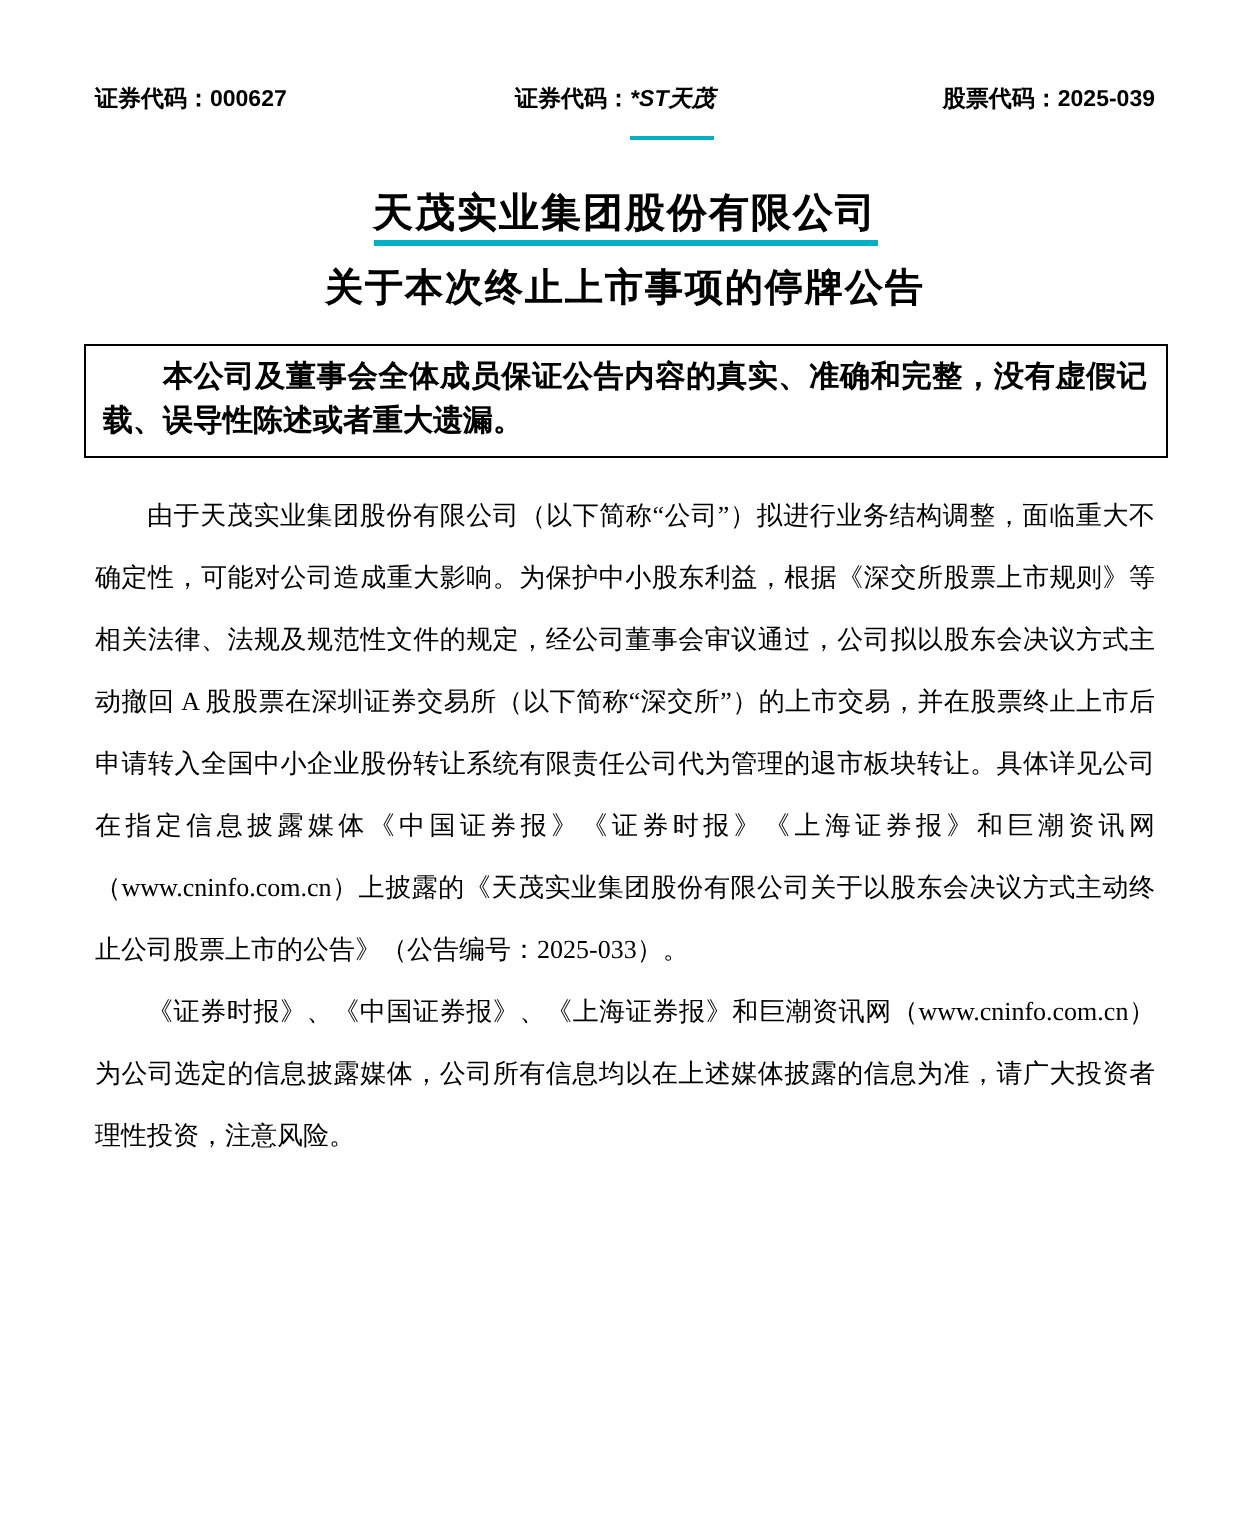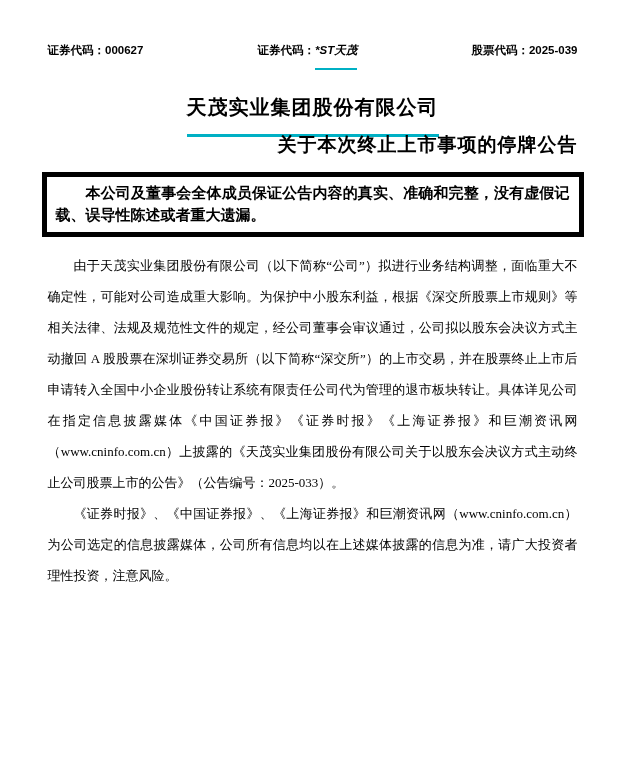--- a/index.html
+++ b/index.html
@@ -49,34 +49,34 @@
     margin: 38px 0 0 0;
     text-align: center;
     font-family: "Liberation Sans", "DejaVu Sans", sans-serif;
     font-size: 20px;
     font-weight: bold;
     line-height: 22px;
     letter-spacing: 1px;
   }
   .doc-title .title-underline {
     border-bottom: 3px solid var(--accent-underline);
-    padding-bottom: 16px;
+    padding-bottom: 2px;
   }
   .doc-subtitle {
     margin: 16px 0 0 0;
-    text-align: right;
+    text-align: center;
     font-family: "Liberation Sans", "DejaVu Sans", sans-serif;
     font-size: 19px;
     font-weight: bold;
     line-height: 21px;
     letter-spacing: 1px;
   }
   .disclaimer-box {
     margin: 17px -6px 0 -6px;
-    border: 5px solid #000000;
+    border: 1px solid #000000;
     padding: 5px 9px 6px 9px;
   }
   .disclaimer-box p {
     margin: 0;
     text-indent: 2em;
     font-size: 15px;
     line-height: 22px;
     font-weight: bold;
     text-align: justify;
   }

